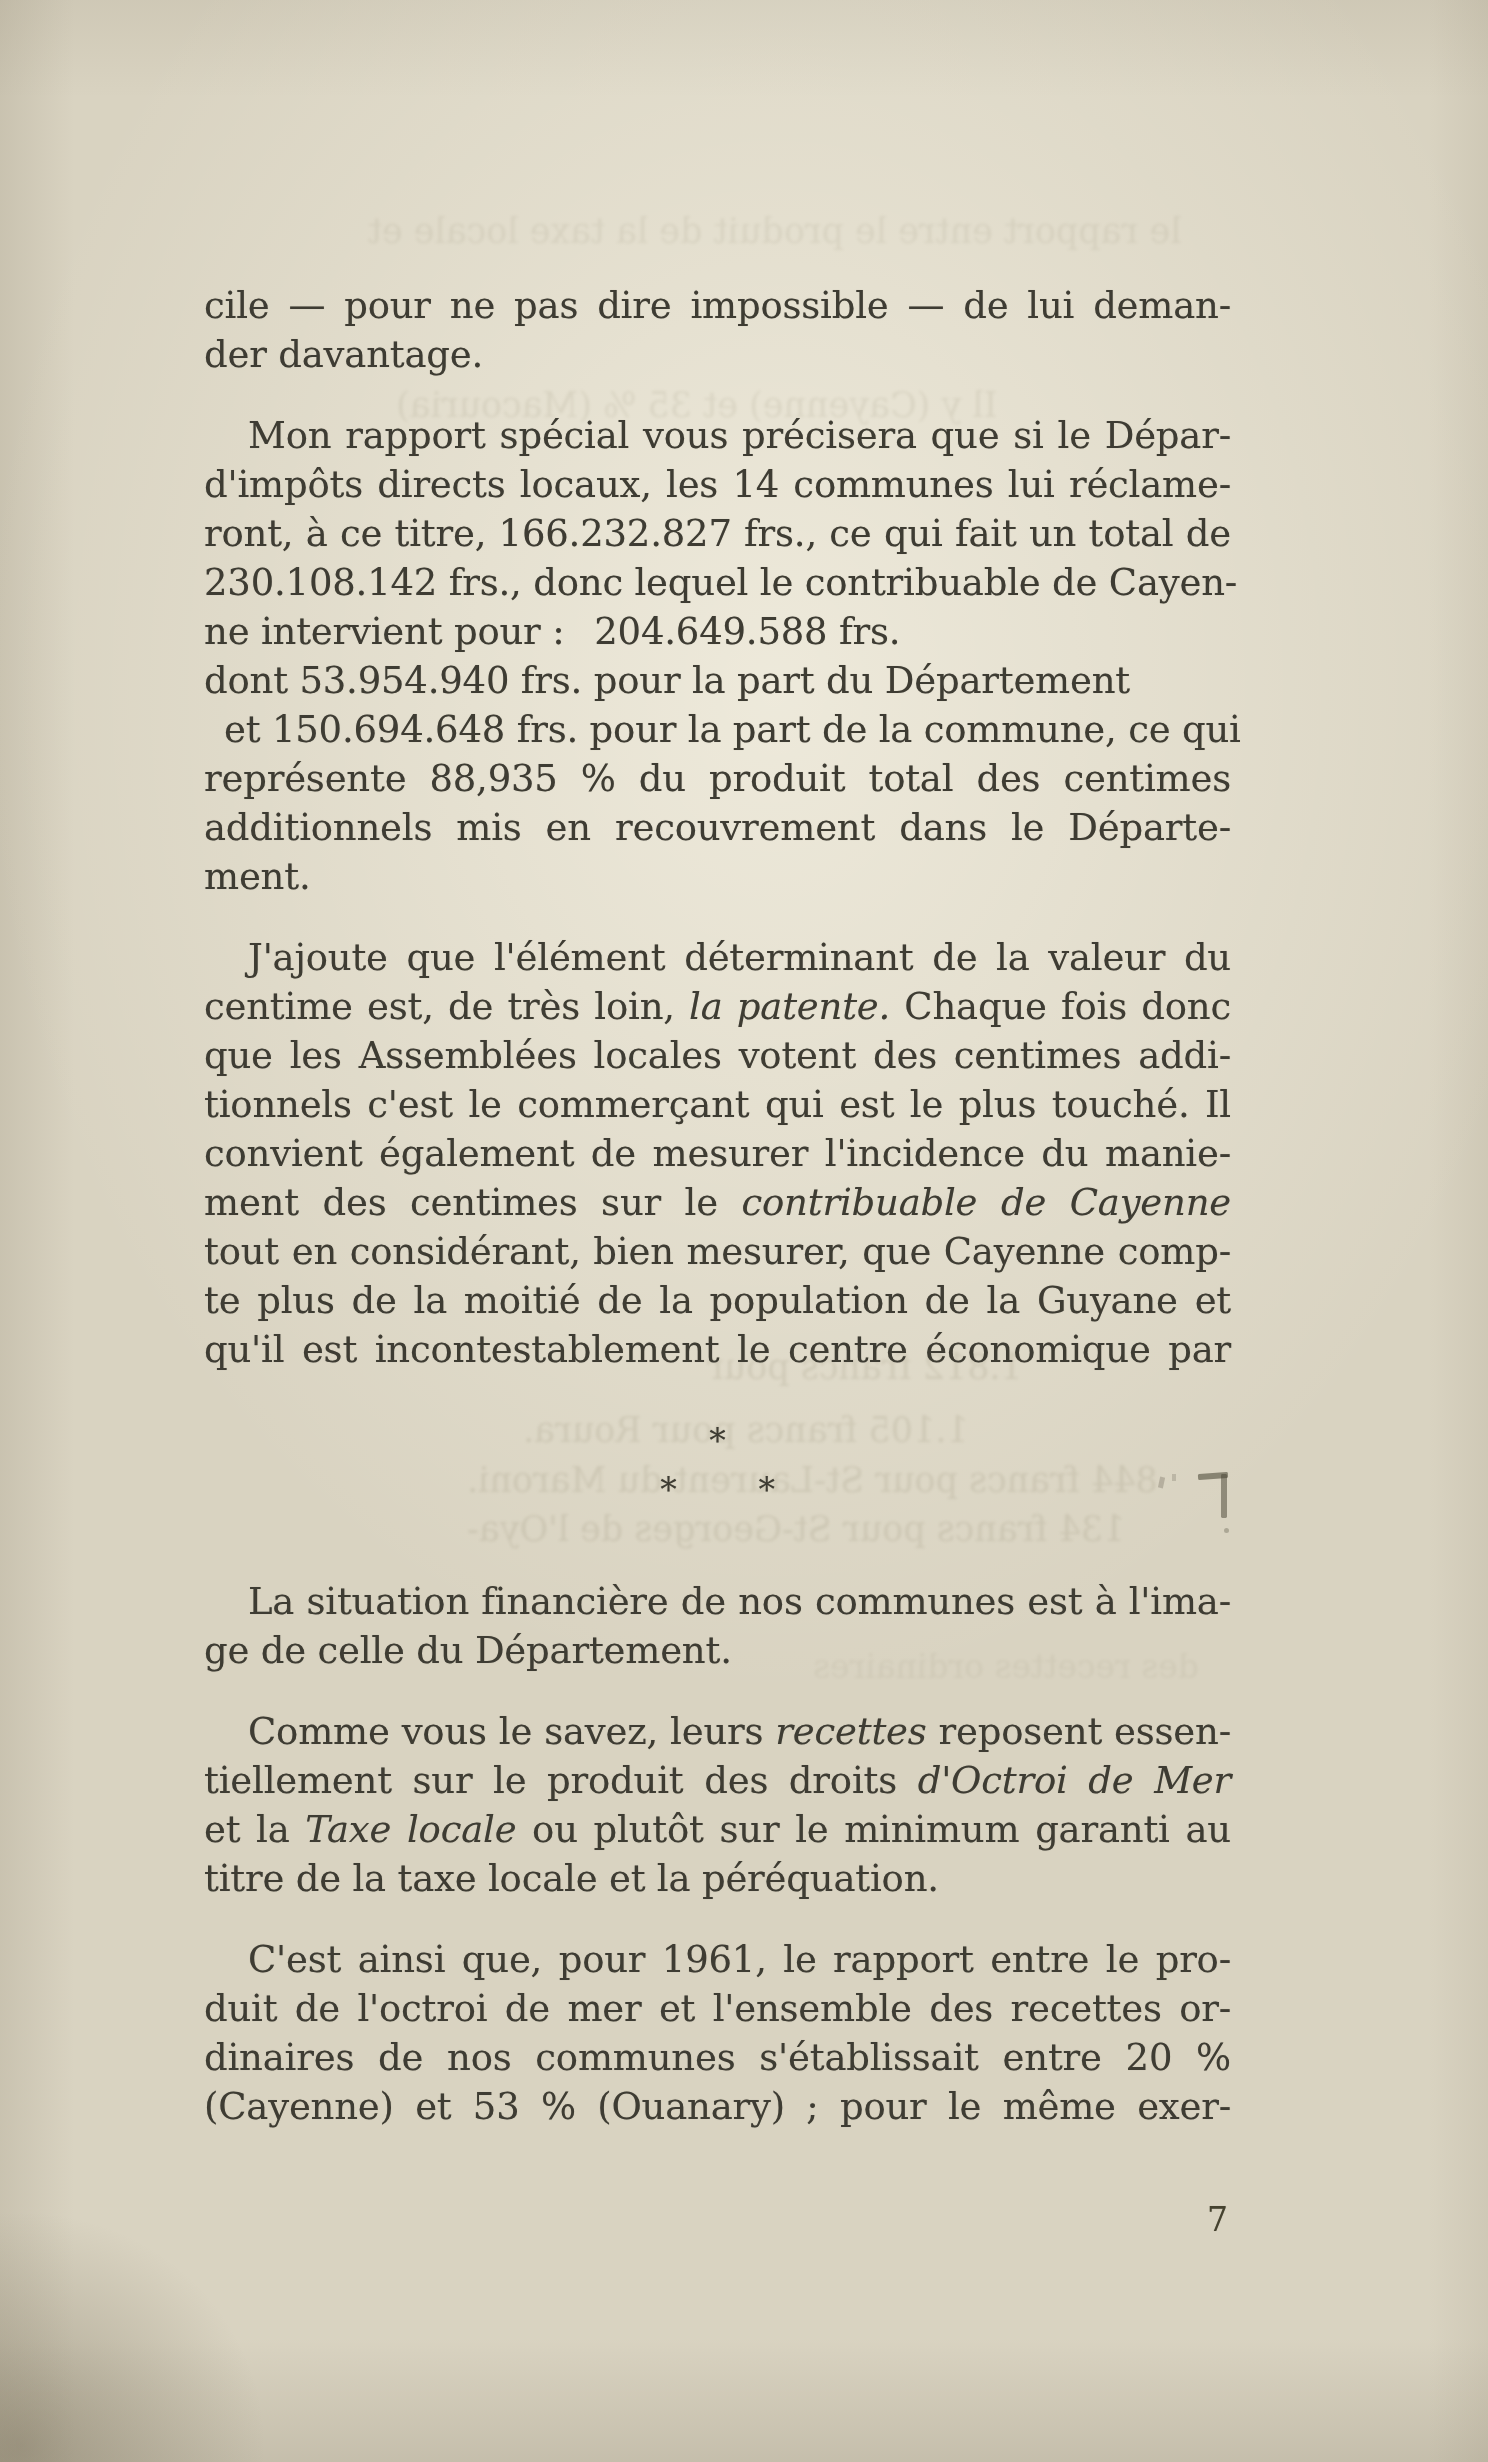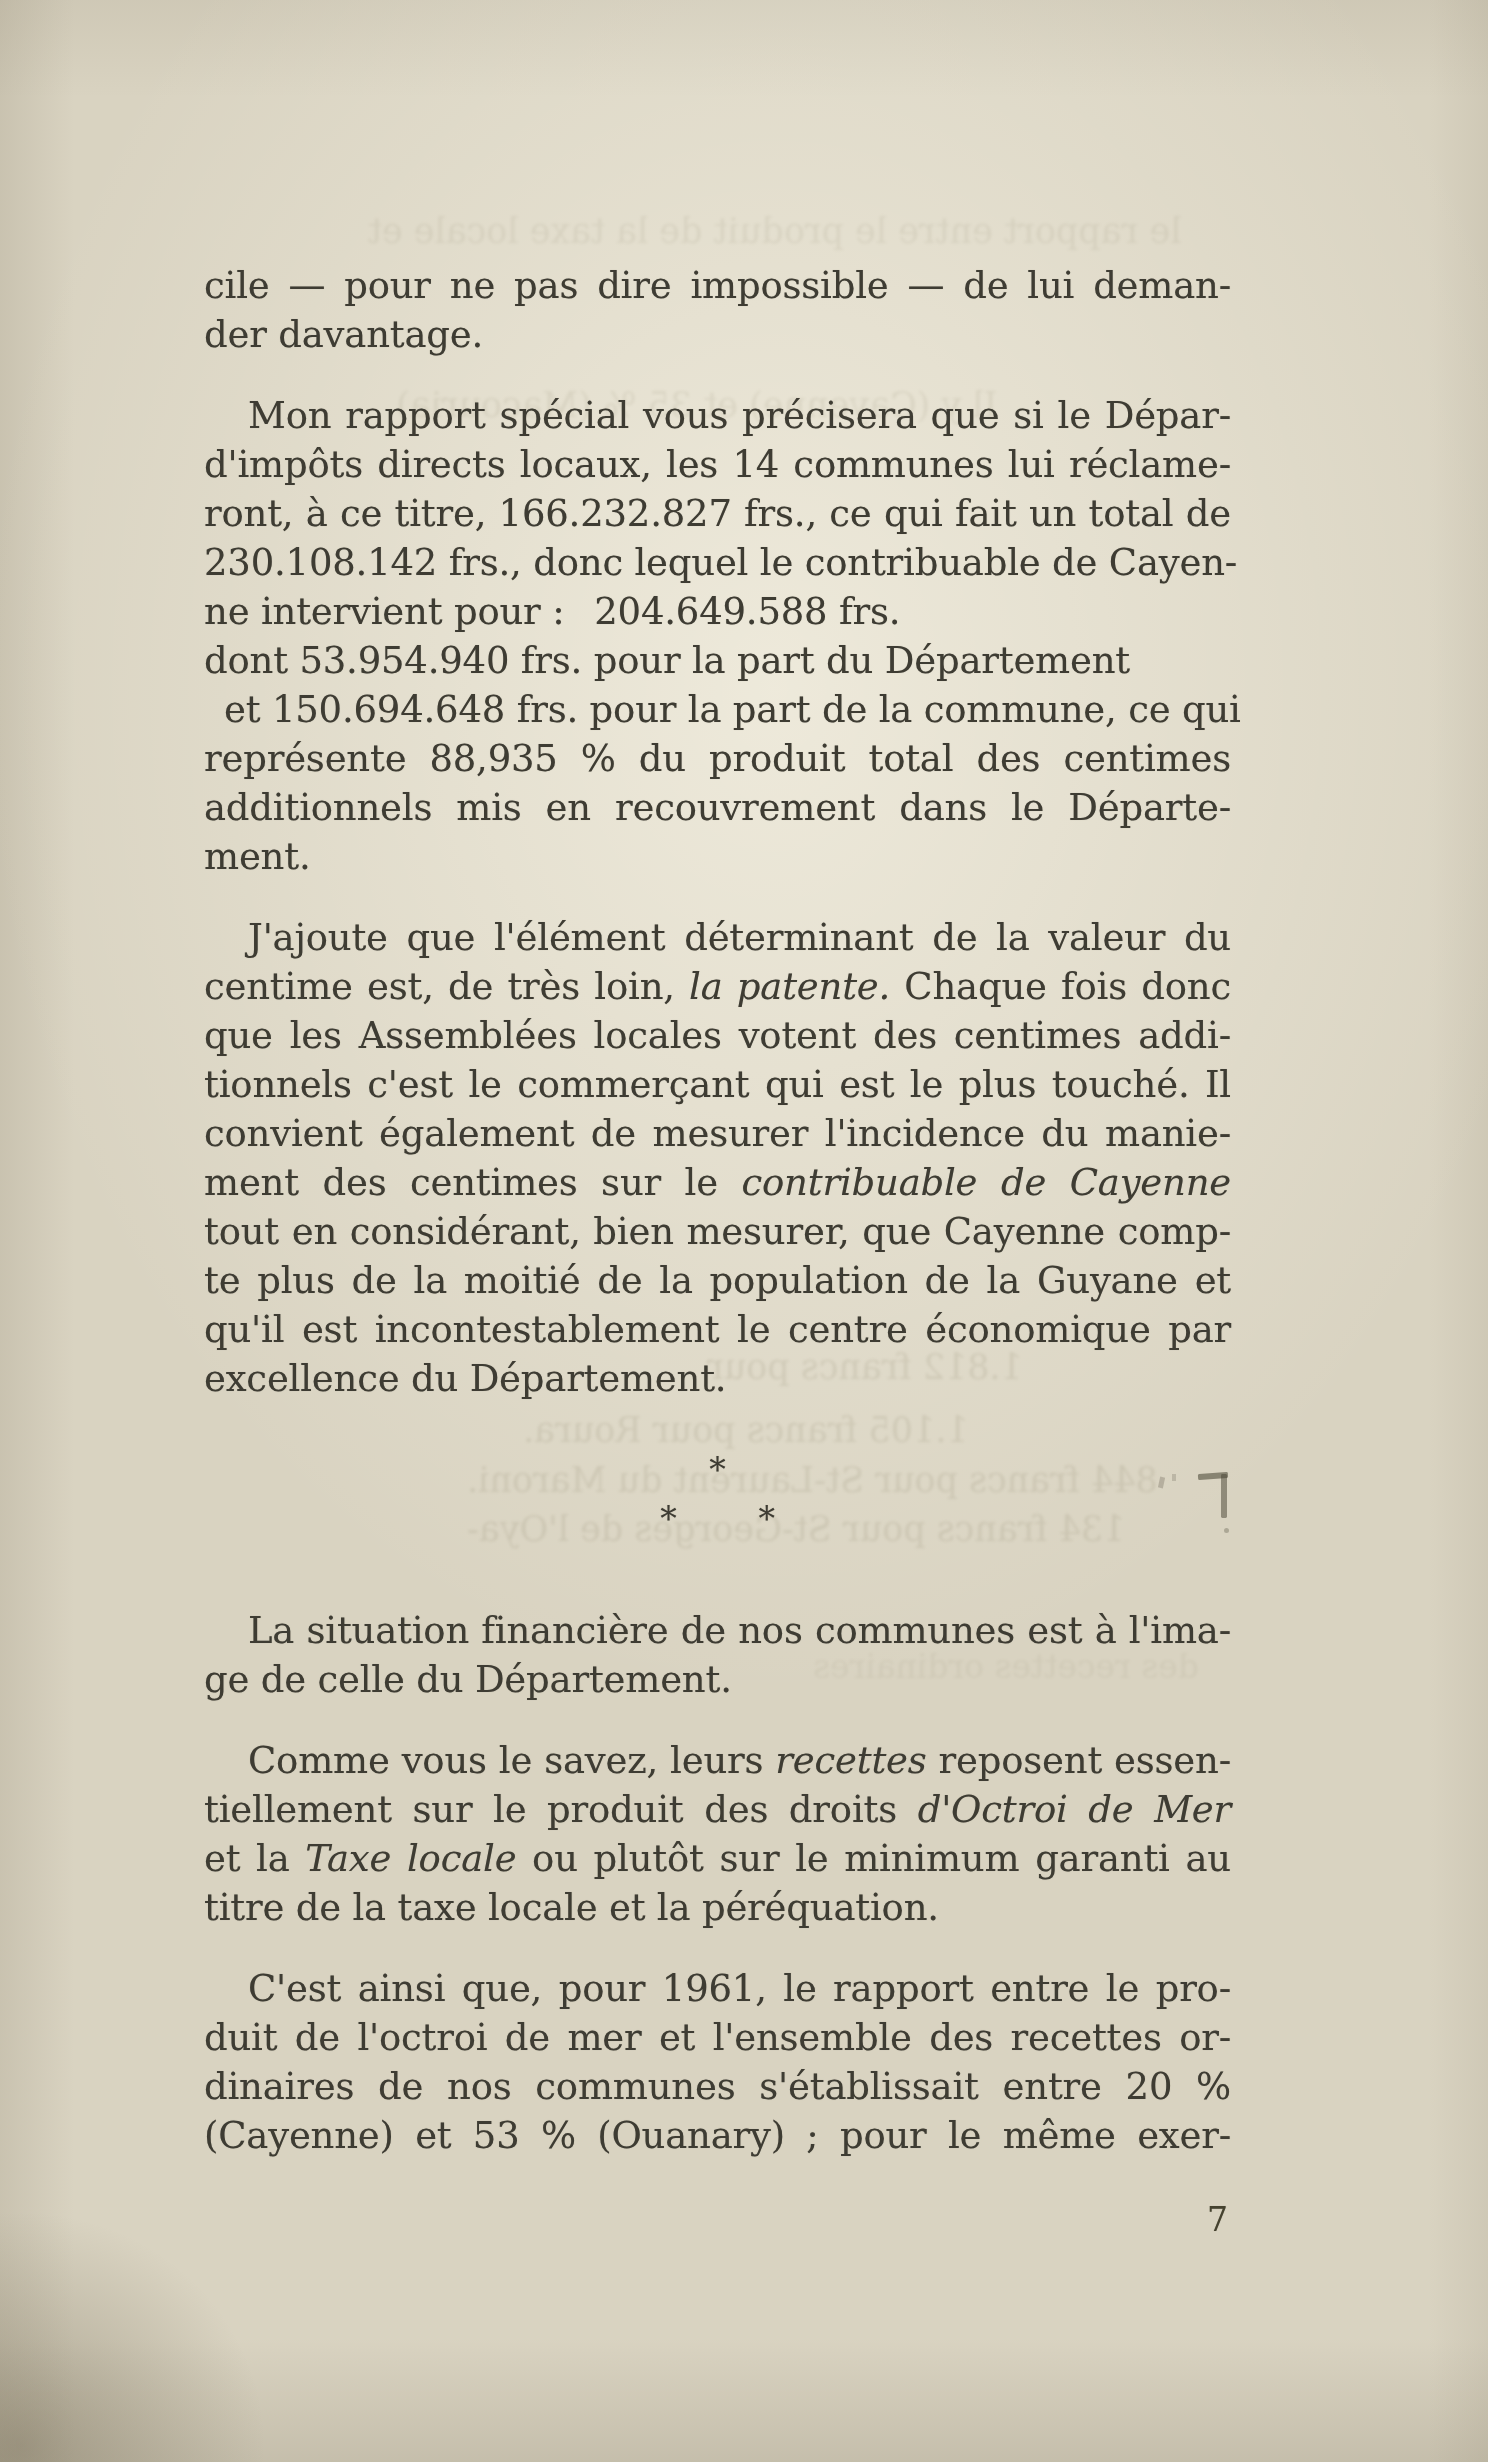--- a/index.html
+++ b/index.html
@@ -11,21 +11,21 @@
       radial-gradient(339px 325px at 21px 2446px, rgba(105,96,74,.42), rgba(105,96,74,0) 72%),
       linear-gradient(90deg, rgba(118,108,86,.16), rgba(118,108,86,0) 5%),
       linear-gradient(270deg, rgba(118,108,86,.10), rgba(118,108,86,0) 4%),
       linear-gradient(0deg, rgba(118,108,86,.20), rgba(118,108,86,0) 5%),
       linear-gradient(180deg, rgba(118,108,86,.10), rgba(118,108,86,0) 4%),
       #d9d3c1;
     color:#3e3c33;
   }
   
   .text-block {
-    position:absolute; left:204px; top:261px; width:1027px;
+    position:absolute; left:204px; top:281px; width:1027px;
     font-size:37px; line-height:49px; letter-spacing:-0.2px;
     text-shadow:0 0 0.7px rgba(62,60,51,.35);
   }
   .para { margin:0 0 32px 0; }
   .ln { white-space:nowrap; text-align:left; }
   .ln.j { text-align:justify; text-align-last:justify; }
   .ln.ind { padding-left:44px; }
   .ln.indsm { padding-left:20px; }
   .it { font-style:italic;margin-top:48px; }
   
@@ -97,21 +97,20 @@
       <div class="para">
         <div class="ln j ind"><span>J'ajoute que l'élément déterminant de la valeur du</span></div>
         <div class="ln j"><span>centime est, de très loin, </span><span class="it">la patente.</span><span> Chaque fois donc</span></div>
         <div class="ln j"><span>que les Assemblées locales votent des centimes addi-</span></div>
         <div class="ln j"><span>tionnels c'est le commerçant qui est le plus touché. Il</span></div>
         <div class="ln j"><span>convient également de mesurer l'incidence du manie-</span></div>
         <div class="ln j"><span>ment des centimes sur le </span><span class="it">contribuable de Cayenne</span></div>
         <div class="ln j"><span>tout en considérant, bien mesurer, que Cayenne comp-</span></div>
         <div class="ln j"><span>te plus de la moitié de la population de la Guyane et</span></div>
         <div class="ln j"><span>qu'il est incontestablement le centre économique par</span></div>
-        <div class="ln"><span>excellence du Département.</span></div>
       </div>
       <div class="sep">
         <div class="sepline">*</div>
         <div class="sepline">*   *</div>
       </div>
       <div class="para">
         <div class="ln j ind"><span>La situation financière de nos communes est à l'ima-</span></div>
         <div class="ln"><span>ge de celle du Département.</span></div>
       </div>
       <div class="para">

